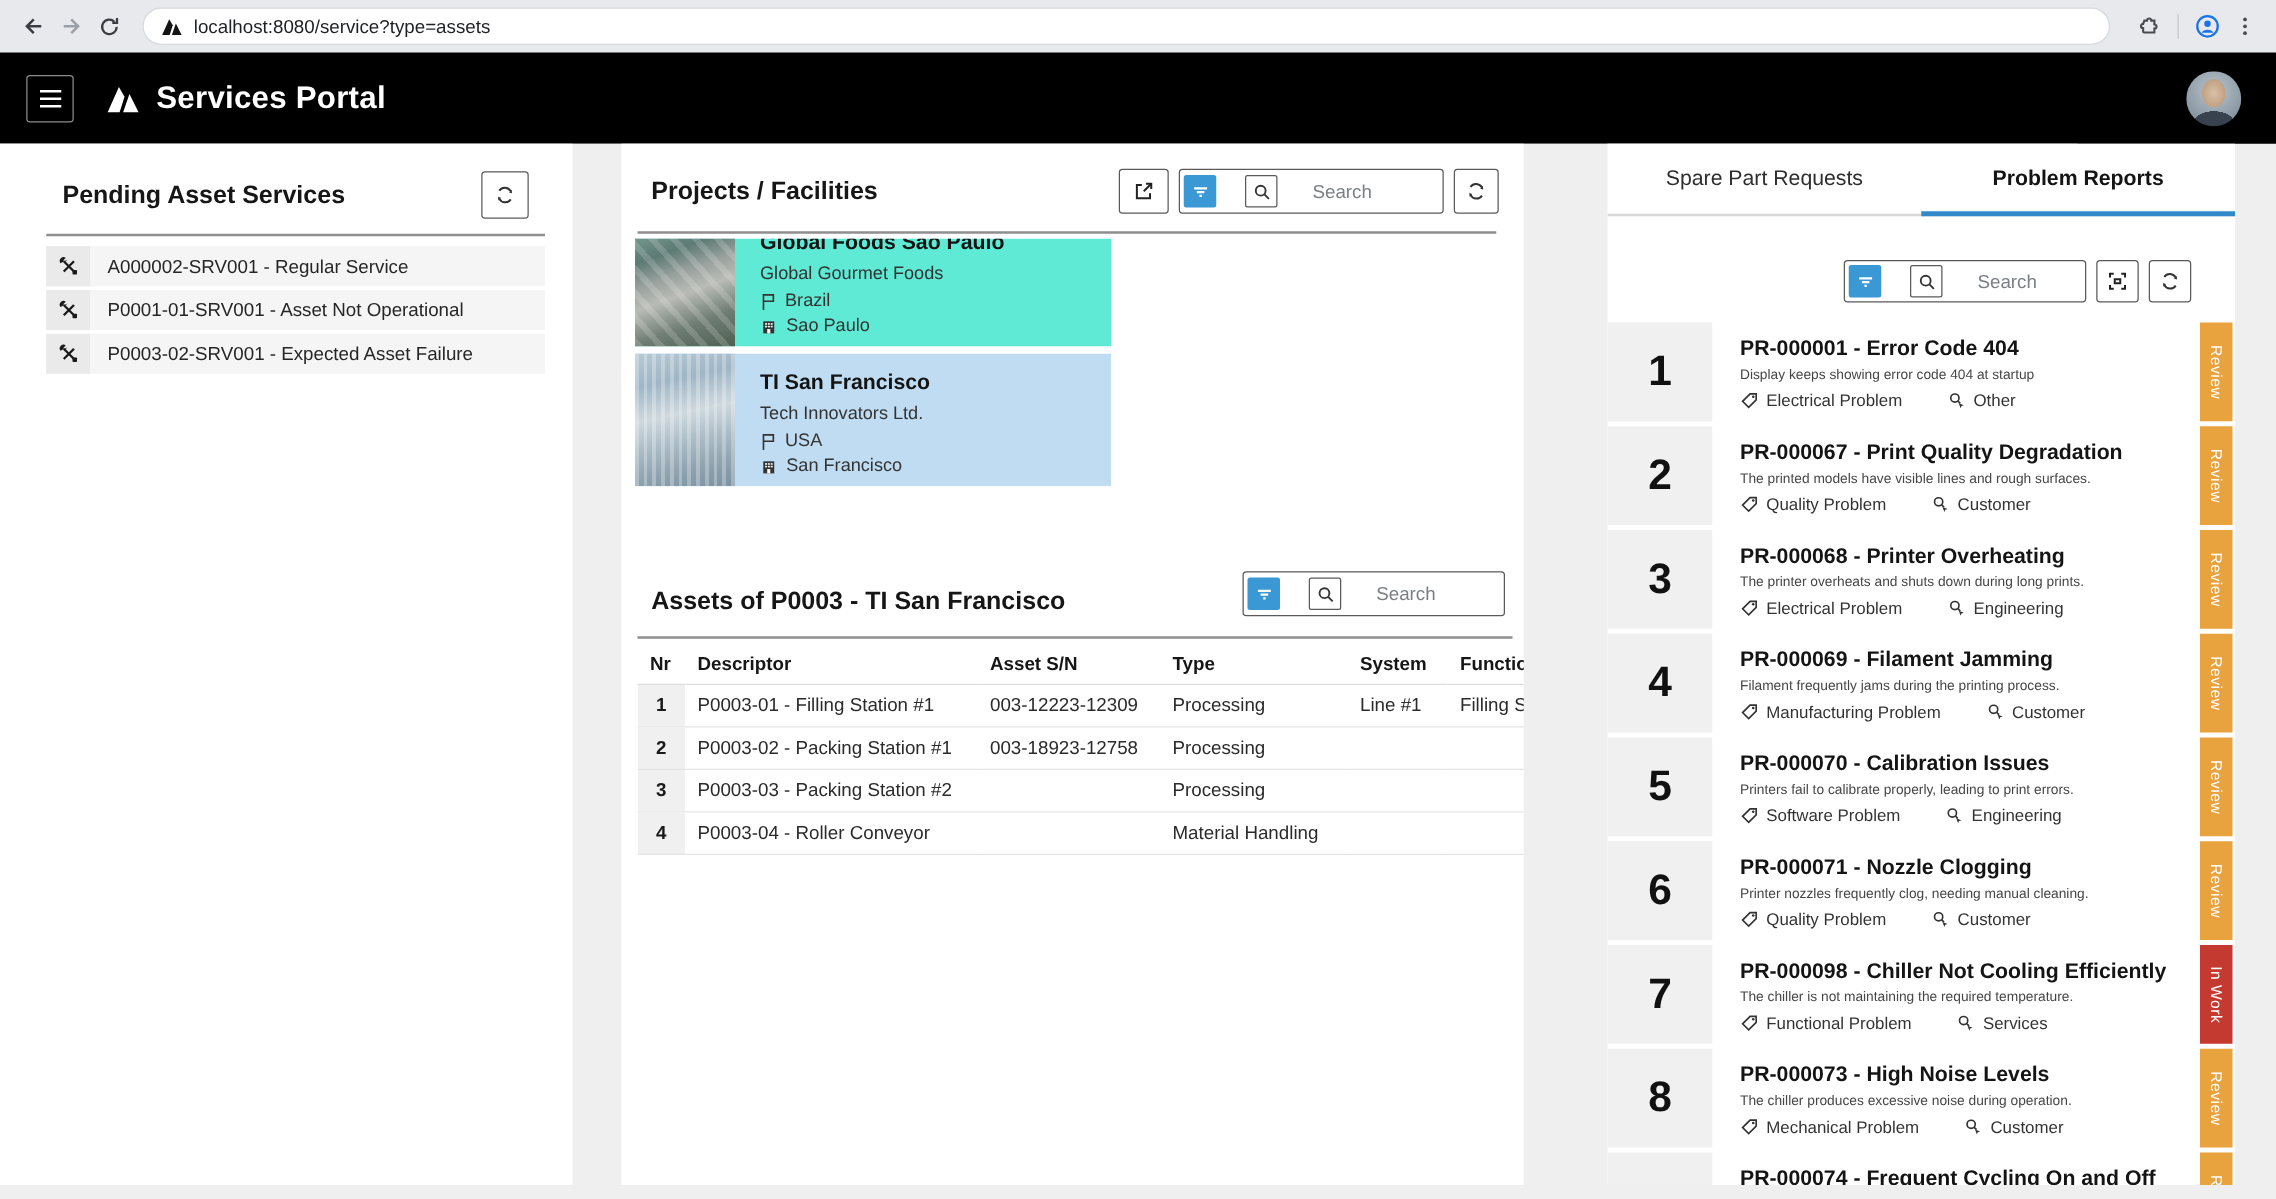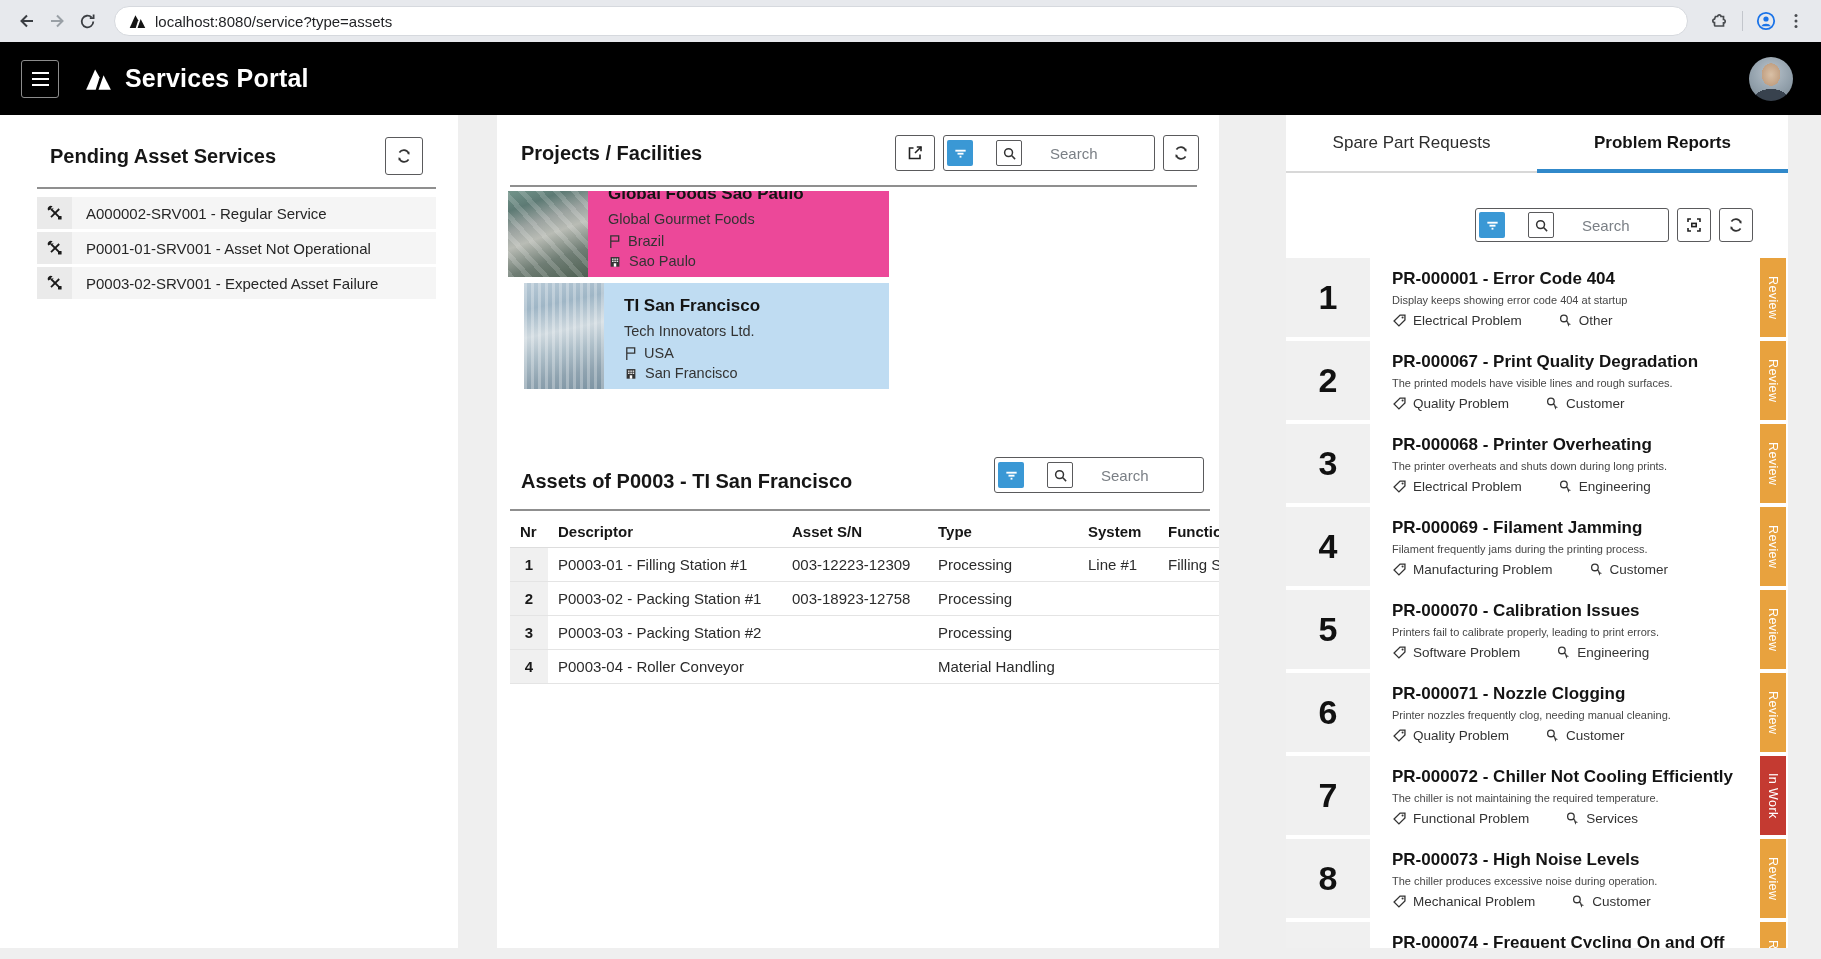--- a/index.html
+++ b/index.html
@@ -66,22 +66,22 @@
   
   .middle .panel-head { padding:20px 20px 14px 24px; height:70px; }
   .middle .panel-head .controls { margin-left:auto; display:flex; align-items:center; gap:8px; }
   .ext-btn { width:40px; height:36px; }
   .refresh-36 { width:36px; height:36px; }
   .middle .search-group { width:212px; height:36px; }
   .middle .divider { margin:0 22px 0 13px; }
 
   .cards-viewport { margin:4px 0 0 11px; width:381px; height:198px; overflow:hidden; position:relative; }
   .cards-inner { margin-top:-20px; }
-  .facility-card { display:flex; width:381px; height:106px; margin-bottom:6px; background:#ec4899; }
-  .facility-card.selected { background:var(--selected-card);margin-left:16px; }
+  .facility-card { display:flex; width:381px; height:106px; margin-bottom:6px; background:#5eead4; }
+  .facility-card.selected { background:var(--selected-card); }
   .card-img { width:80px; flex:none; }
   .aerial-industrial-image { background:
       repeating-linear-gradient(48deg, rgba(255,255,255,.16) 0 5px, rgba(0,0,0,0) 5px 13px),
       linear-gradient(160deg,#8fae9d 0%,#6e8f86 18%,#5d7a74 30%,#9aa29f 45%,#b9bcb5 58%,#6f7d74 78%,#4e6052 100%); }
   .aerial-city-image { background:
       repeating-linear-gradient(90deg, rgba(255,255,255,.28) 0 3px, rgba(0,0,0,0) 3px 7px),
       linear-gradient(168deg,#b7c9d6 0%,#9fb6c6 22%,#cfd9df 45%,#aebfc9 62%,#8fa3b0 82%,#7c93a2 100%); }
   .card-body { flex:1; padding:13px 10px 0 20px; overflow:hidden; }
   .card-title { font-size:17px; font-weight:bold; color:#141414; margin-bottom:7px; white-space:nowrap; }
   .card-company { font-size:14.5px; color:#333; margin-bottom:6px; }
@@ -652,21 +652,21 @@
             </div>
           </div>
           <div class="ribbon" style="background: rgb(232, 162, 62);">
             <span>Review</span>
           </div>
         </div>
 
         <div class="report-item">
           <div class="report-nr">7</div>
           <div class="report-body">
-            <div class="report-title">PR-000072 - Chiller Not Cooling Efficiently</div>
+            <div class="report-title">PR-000098 - Chiller Not Cooling Efficiently</div>
             <div class="report-desc">The chiller is not maintaining the required temperature.</div>
             <div class="report-tags">
               <span class="tag">
                 <svg width="15" height="15" viewBox="0 0 16 16" fill="none" stroke="#333" stroke-width="1.4">
                   <path d="M8.6 2.2 H13.8 V7.4 L7.4 13.8 2.2 8.6 Z"></path>
                   <circle cx="11.3" cy="4.7" r="1.1" fill="#333" stroke="none"></circle>
                 </svg>
                 <span>Functional Problem</span>
               </span>
               <span class="tag">

